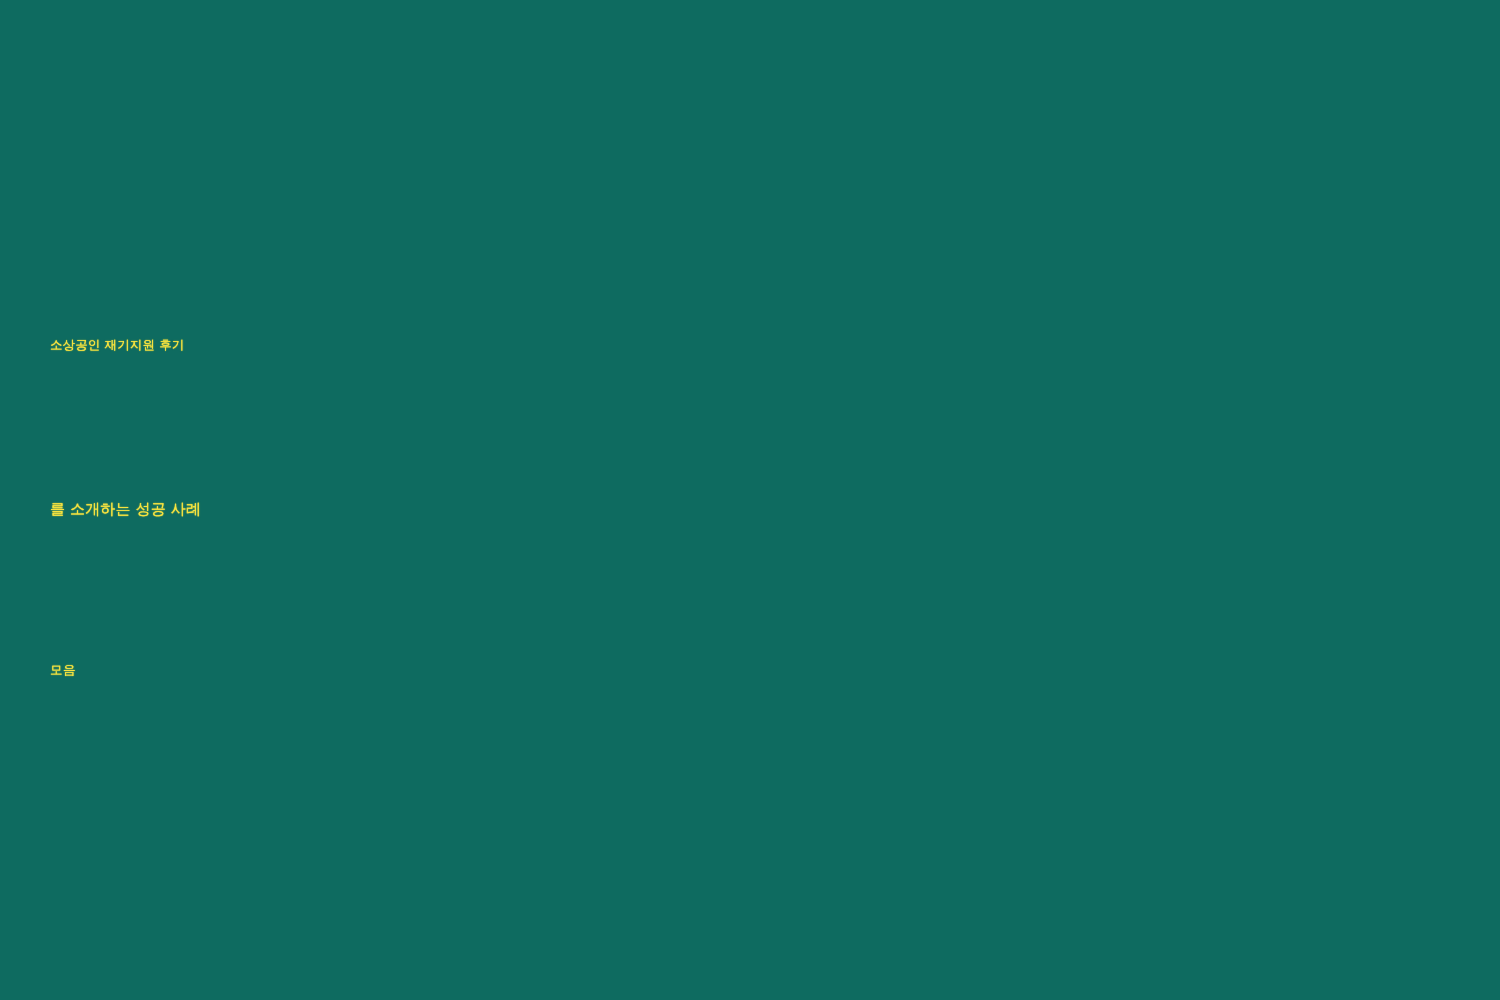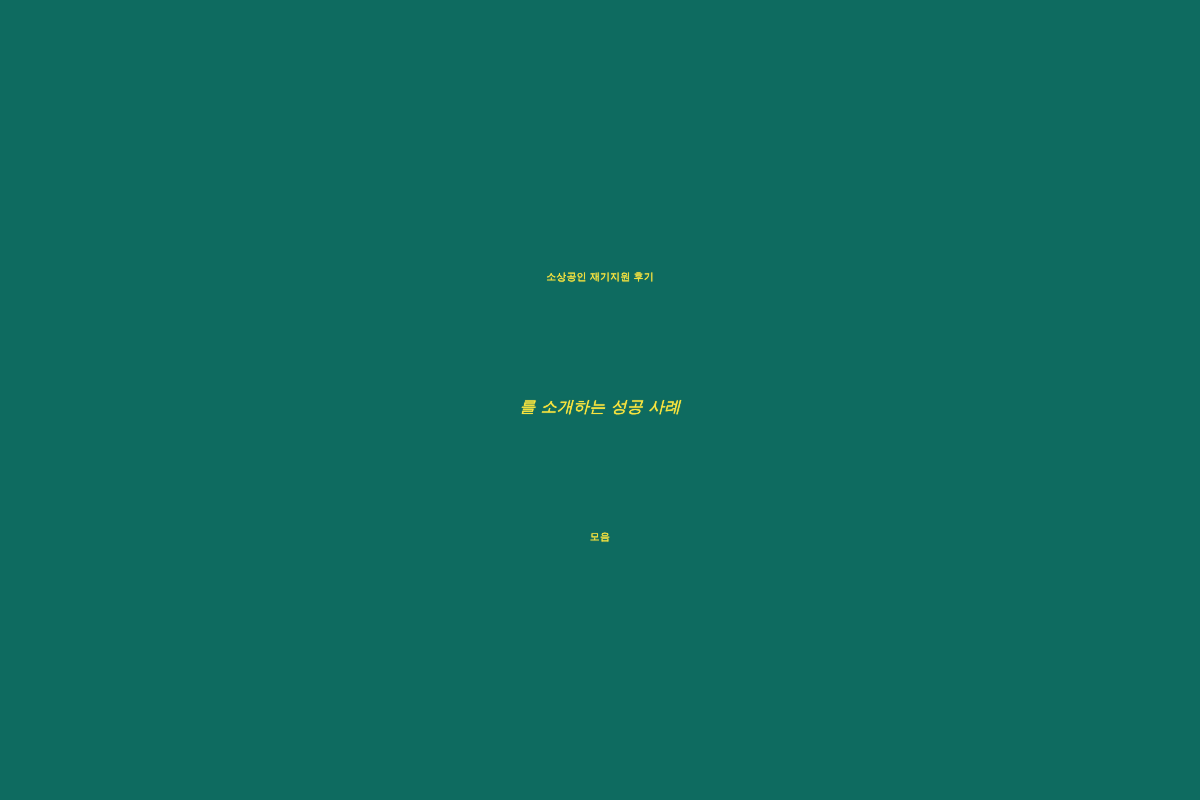--- a/index.html
+++ b/index.html
@@ -30,21 +30,20 @@
 
   
   .headline-block {
     position: absolute;
     left: 0;
     right: 0;
     top: 212px;              
     width: 1200px;
     padding: 0 40px;
     box-sizing: border-box;
-    text-align: center;
     user-select: none;
   }
 
   .headline-line {
     display: block;
     color: #f7e33f;          
     font-family: "DejaVu Sans", "Liberation Sans", sans-serif;
     font-size: 104px;
     line-height: 130px;      
     font-weight: 400;
@@ -67,18 +66,18 @@
 </style>
 </head>
 <body>
 
 <div class="banner" style="background-color: rgb(14, 107, 96);">
 
   <div class="headline-block">
 
     <span class="headline-line" style="color: rgb(247, 227, 63); text-shadow: rgb(247, 227, 63) 0px 0px 0.6px, rgba(247, 227, 63, 0.55) 0px 0px 1.4px; font-size: 10px;">소상공인 재기지원 후기</span>
 
-    <span class="headline-line" style="color: rgb(247, 227, 63); text-shadow: rgb(247, 227, 63) 0px 0px 0.6px, rgba(247, 227, 63, 0.55) 0px 0px 1.4px; font-size: 16px; font-style: italic;">를 소개하는 성공 사례</span>
+    <span class="headline-line" style="color: rgb(247, 227, 63); text-shadow: rgb(247, 227, 63) 0px 0px 0.6px, rgba(247, 227, 63, 0.55) 0px 0px 1.4px; font-size: 12px;">를 소개하는 성공 사례</span>
 
     <span class="headline-line short" style="color: rgb(247, 227, 63); text-shadow: rgb(247, 227, 63) 0px 0px 0.6px, rgba(247, 227, 63, 0.55) 0px 0px 1.4px; font-size: 10px;">모음</span>
 
   </div>
 </div>
 
 </body></html>

